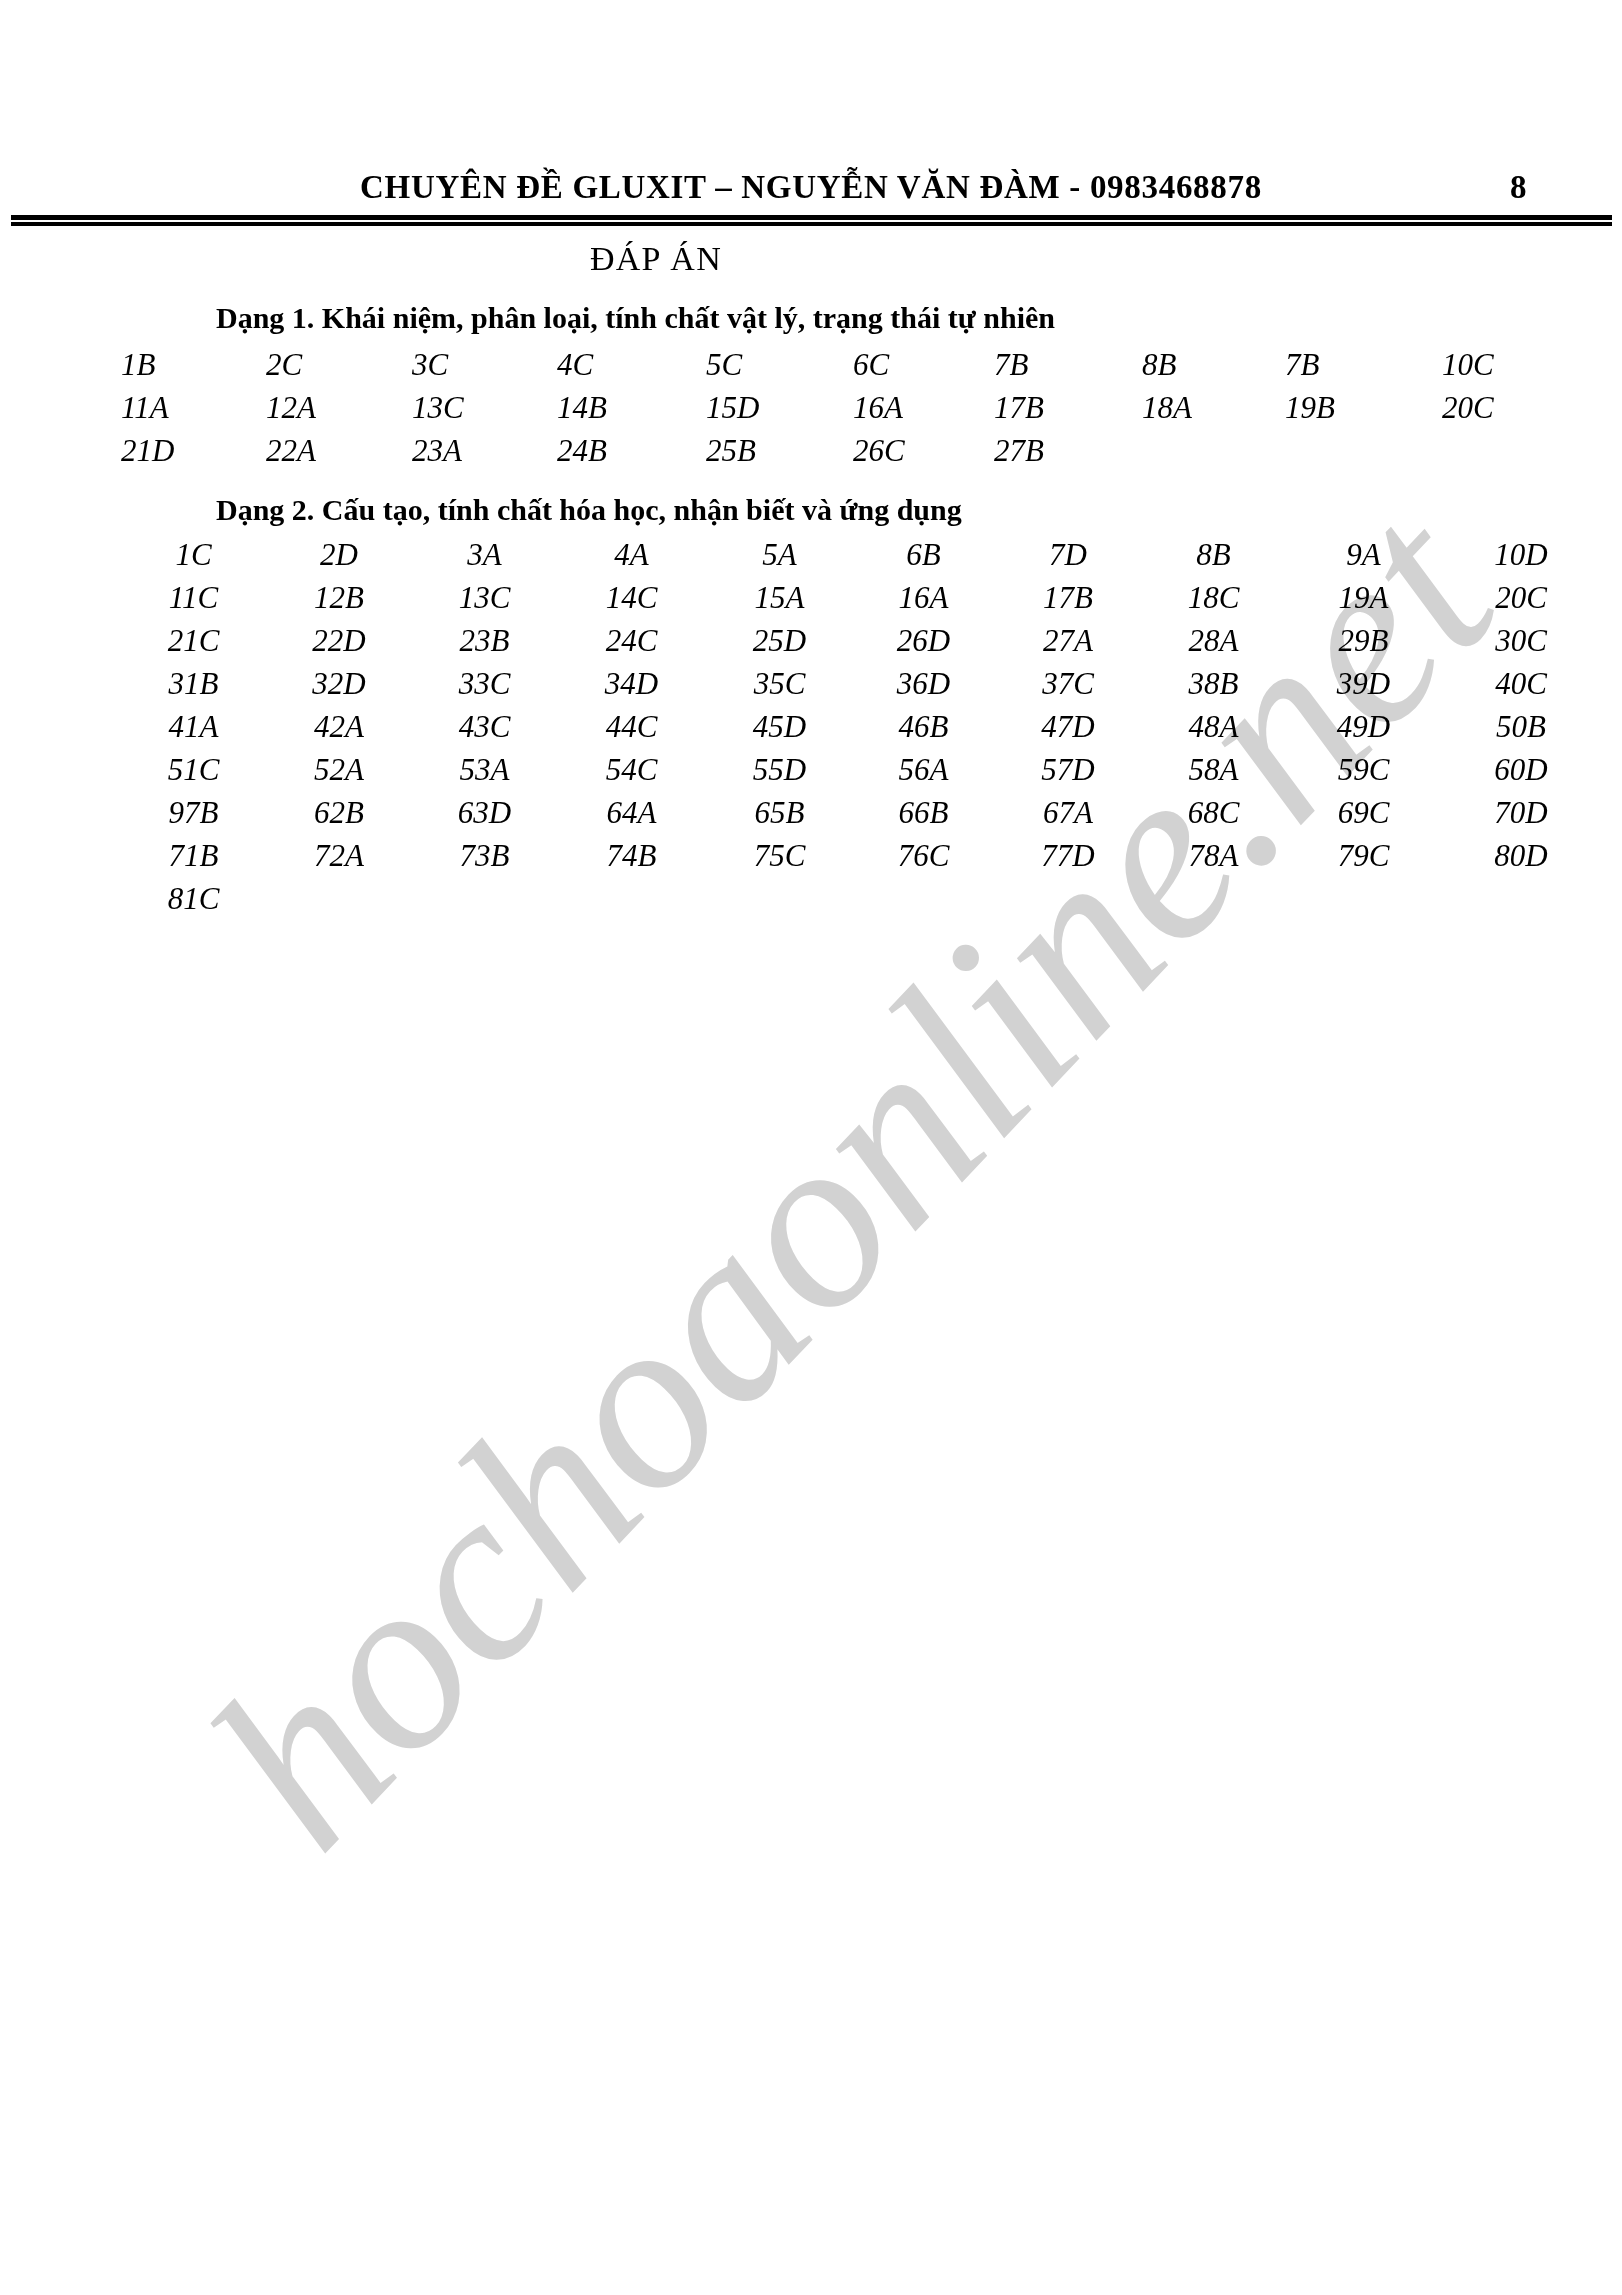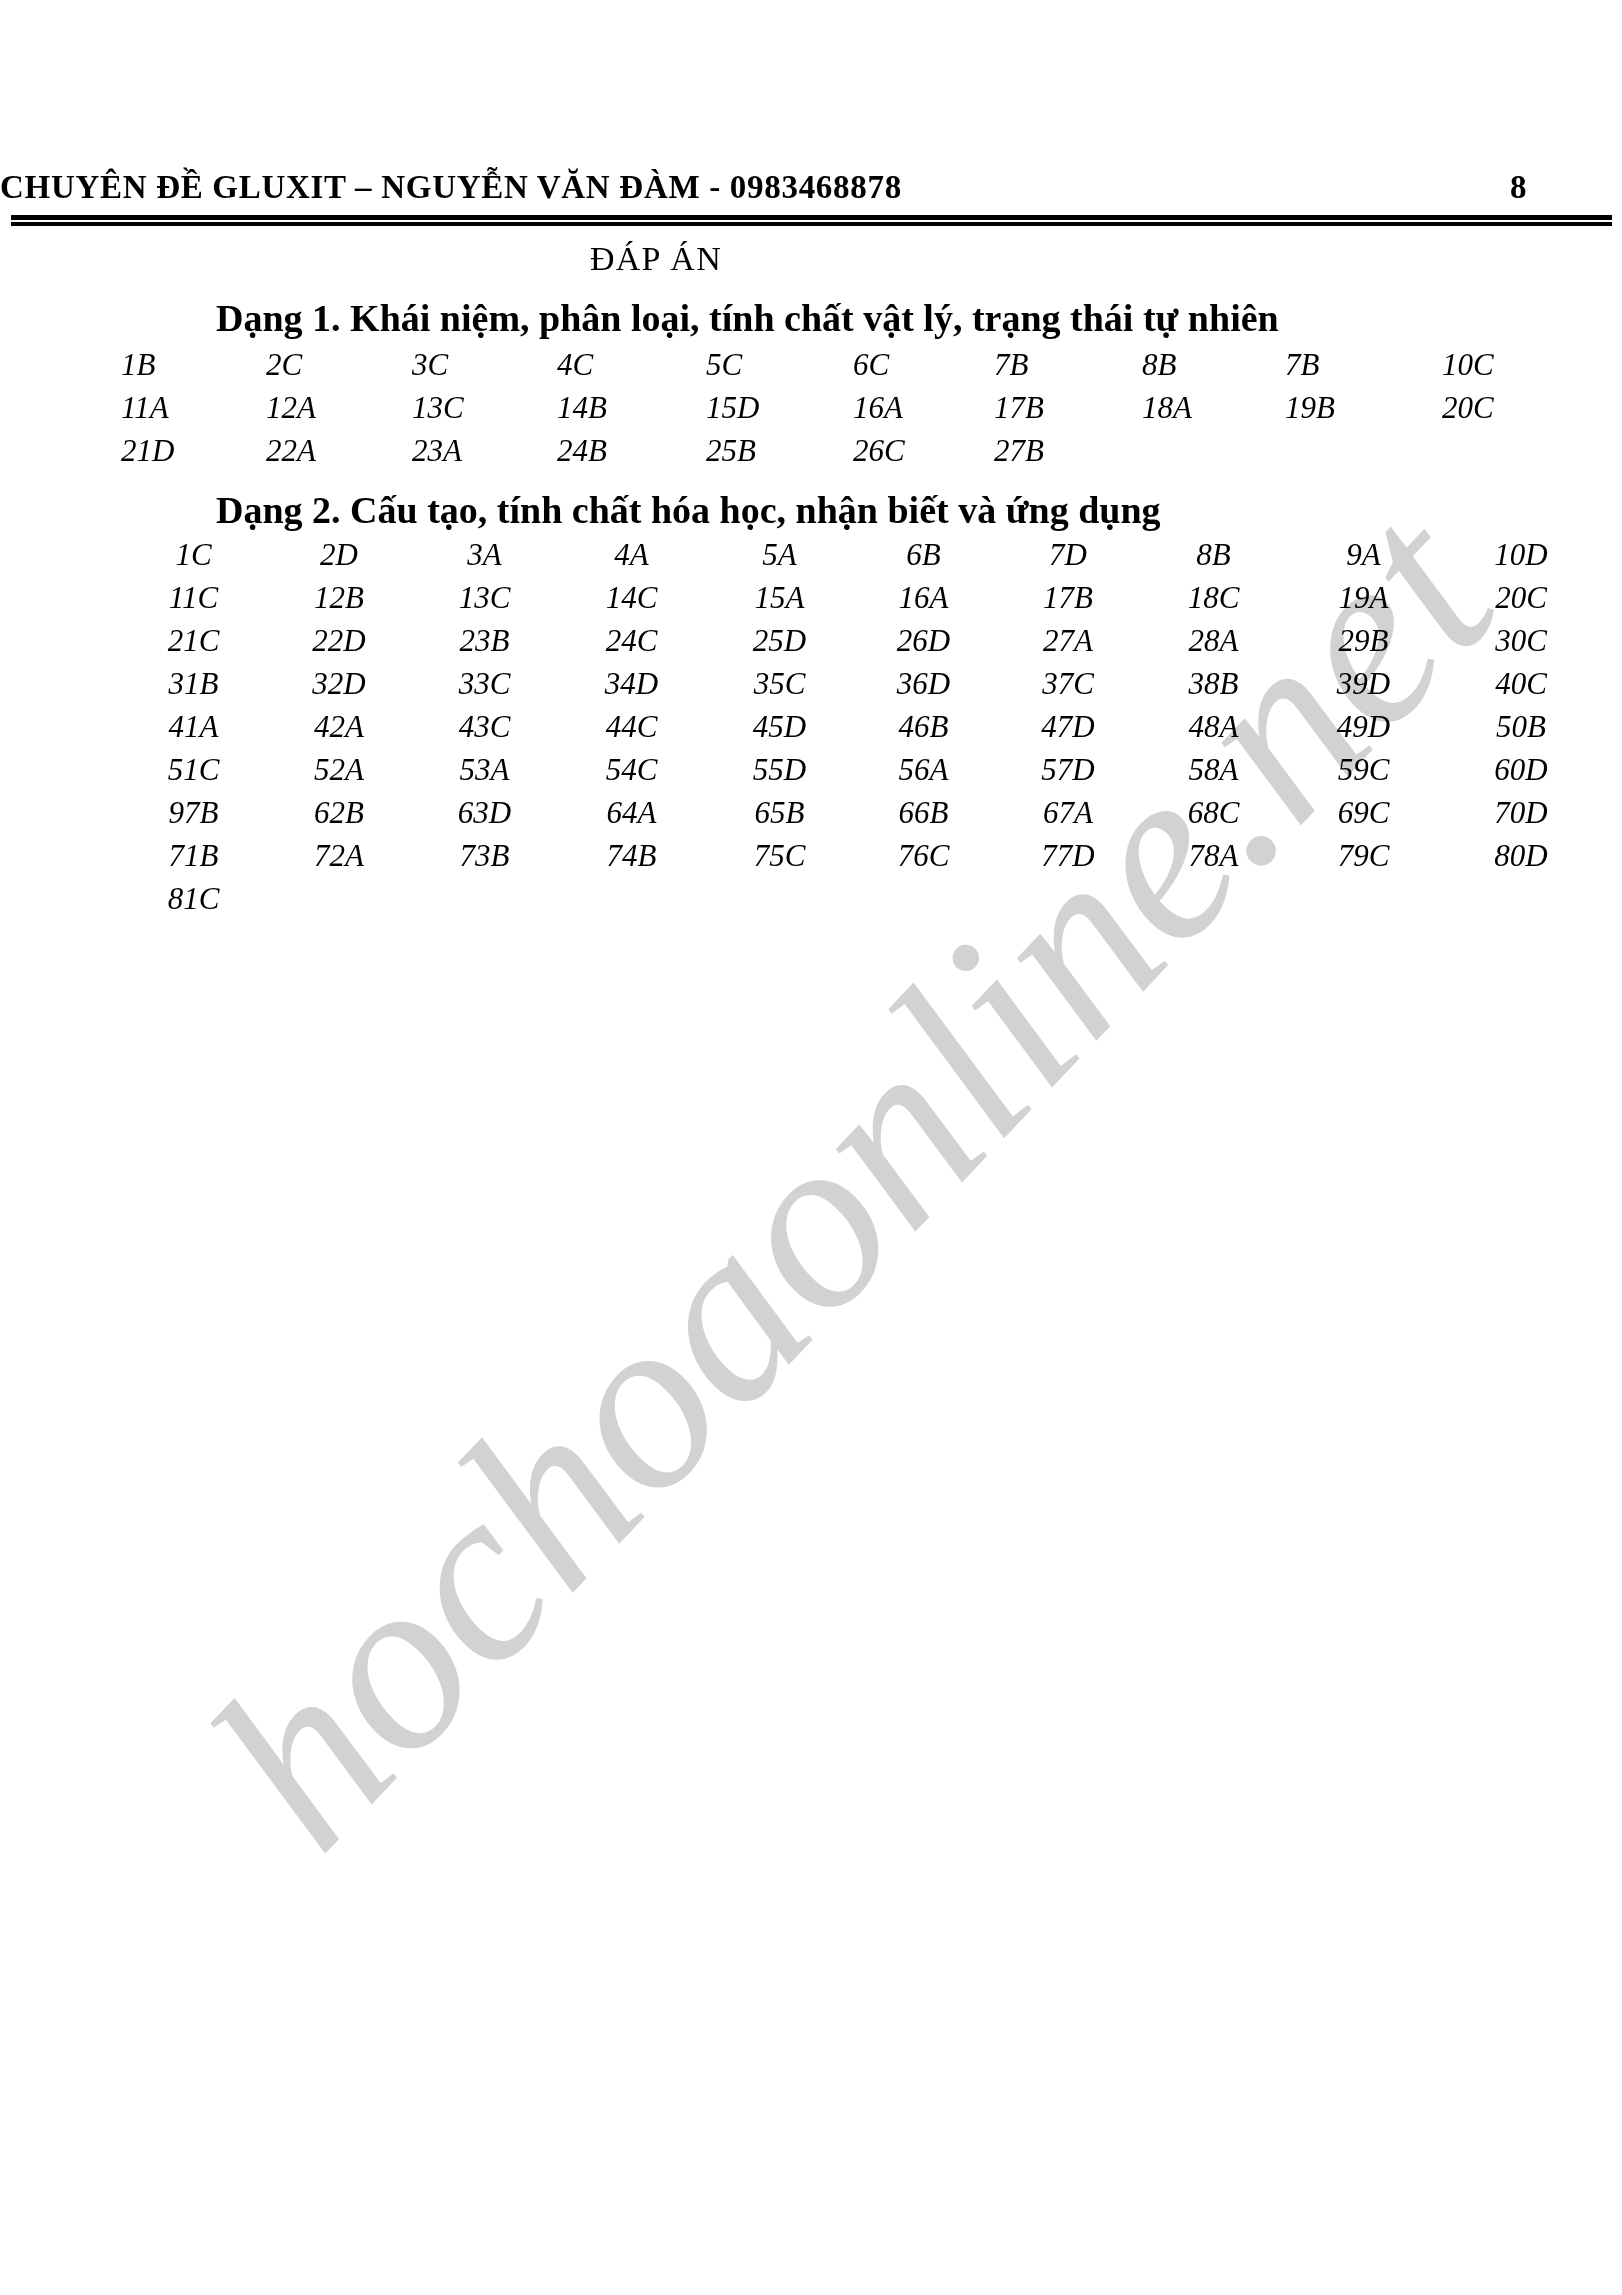--- a/index.html
+++ b/index.html
@@ -21,21 +21,21 @@
     line-height:1;
     white-space:nowrap;
     color:#d2d2d2;
     z-index:0;
     user-select:none;
   }
   .content{position:absolute;left:0;top:0;width:1623px;height:2295px;z-index:1;}
   
   .page-header{
     position:absolute;left:0;top:171px;width:1622px;
-    text-align:left;
+    text-align:center;
     font-size:33px;font-weight:bold;line-height:33px;
     letter-spacing:0.7px;
     white-space:nowrap;
   }
   .page-number{
     position:absolute;left:1510px;top:171px;
     font-size:33px;font-weight:bold;line-height:33px;
   }
   .rule{position:absolute;left:11px;width:1601px;background:#000;}
   .rule-top{top:215px;height:5.2px;}
@@ -43,21 +43,21 @@
   
   .doc-title{
     position:absolute;left:0;top:242px;width:1312px;
     text-align:center;
     font-size:34px;font-weight:normal;line-height:34px;
     letter-spacing:1.3px;
   }
   
   .section-heading{
     position:absolute;
-    font-size:38px;font-weight:bold;line-height:30px;
+    font-size:30px;font-weight:bold;line-height:30px;
     white-space:nowrap;
   }
   .s0h{left:216px;top:303px;}
   .s1h{left:216px;top:495px;}
   
   .rows{position:absolute;width:1479px;}
   .s0r{left:121px;top:343px;}
   .s1r{left:121px;top:533px;text-align:center;}
   .answer-row{
     display:grid;

